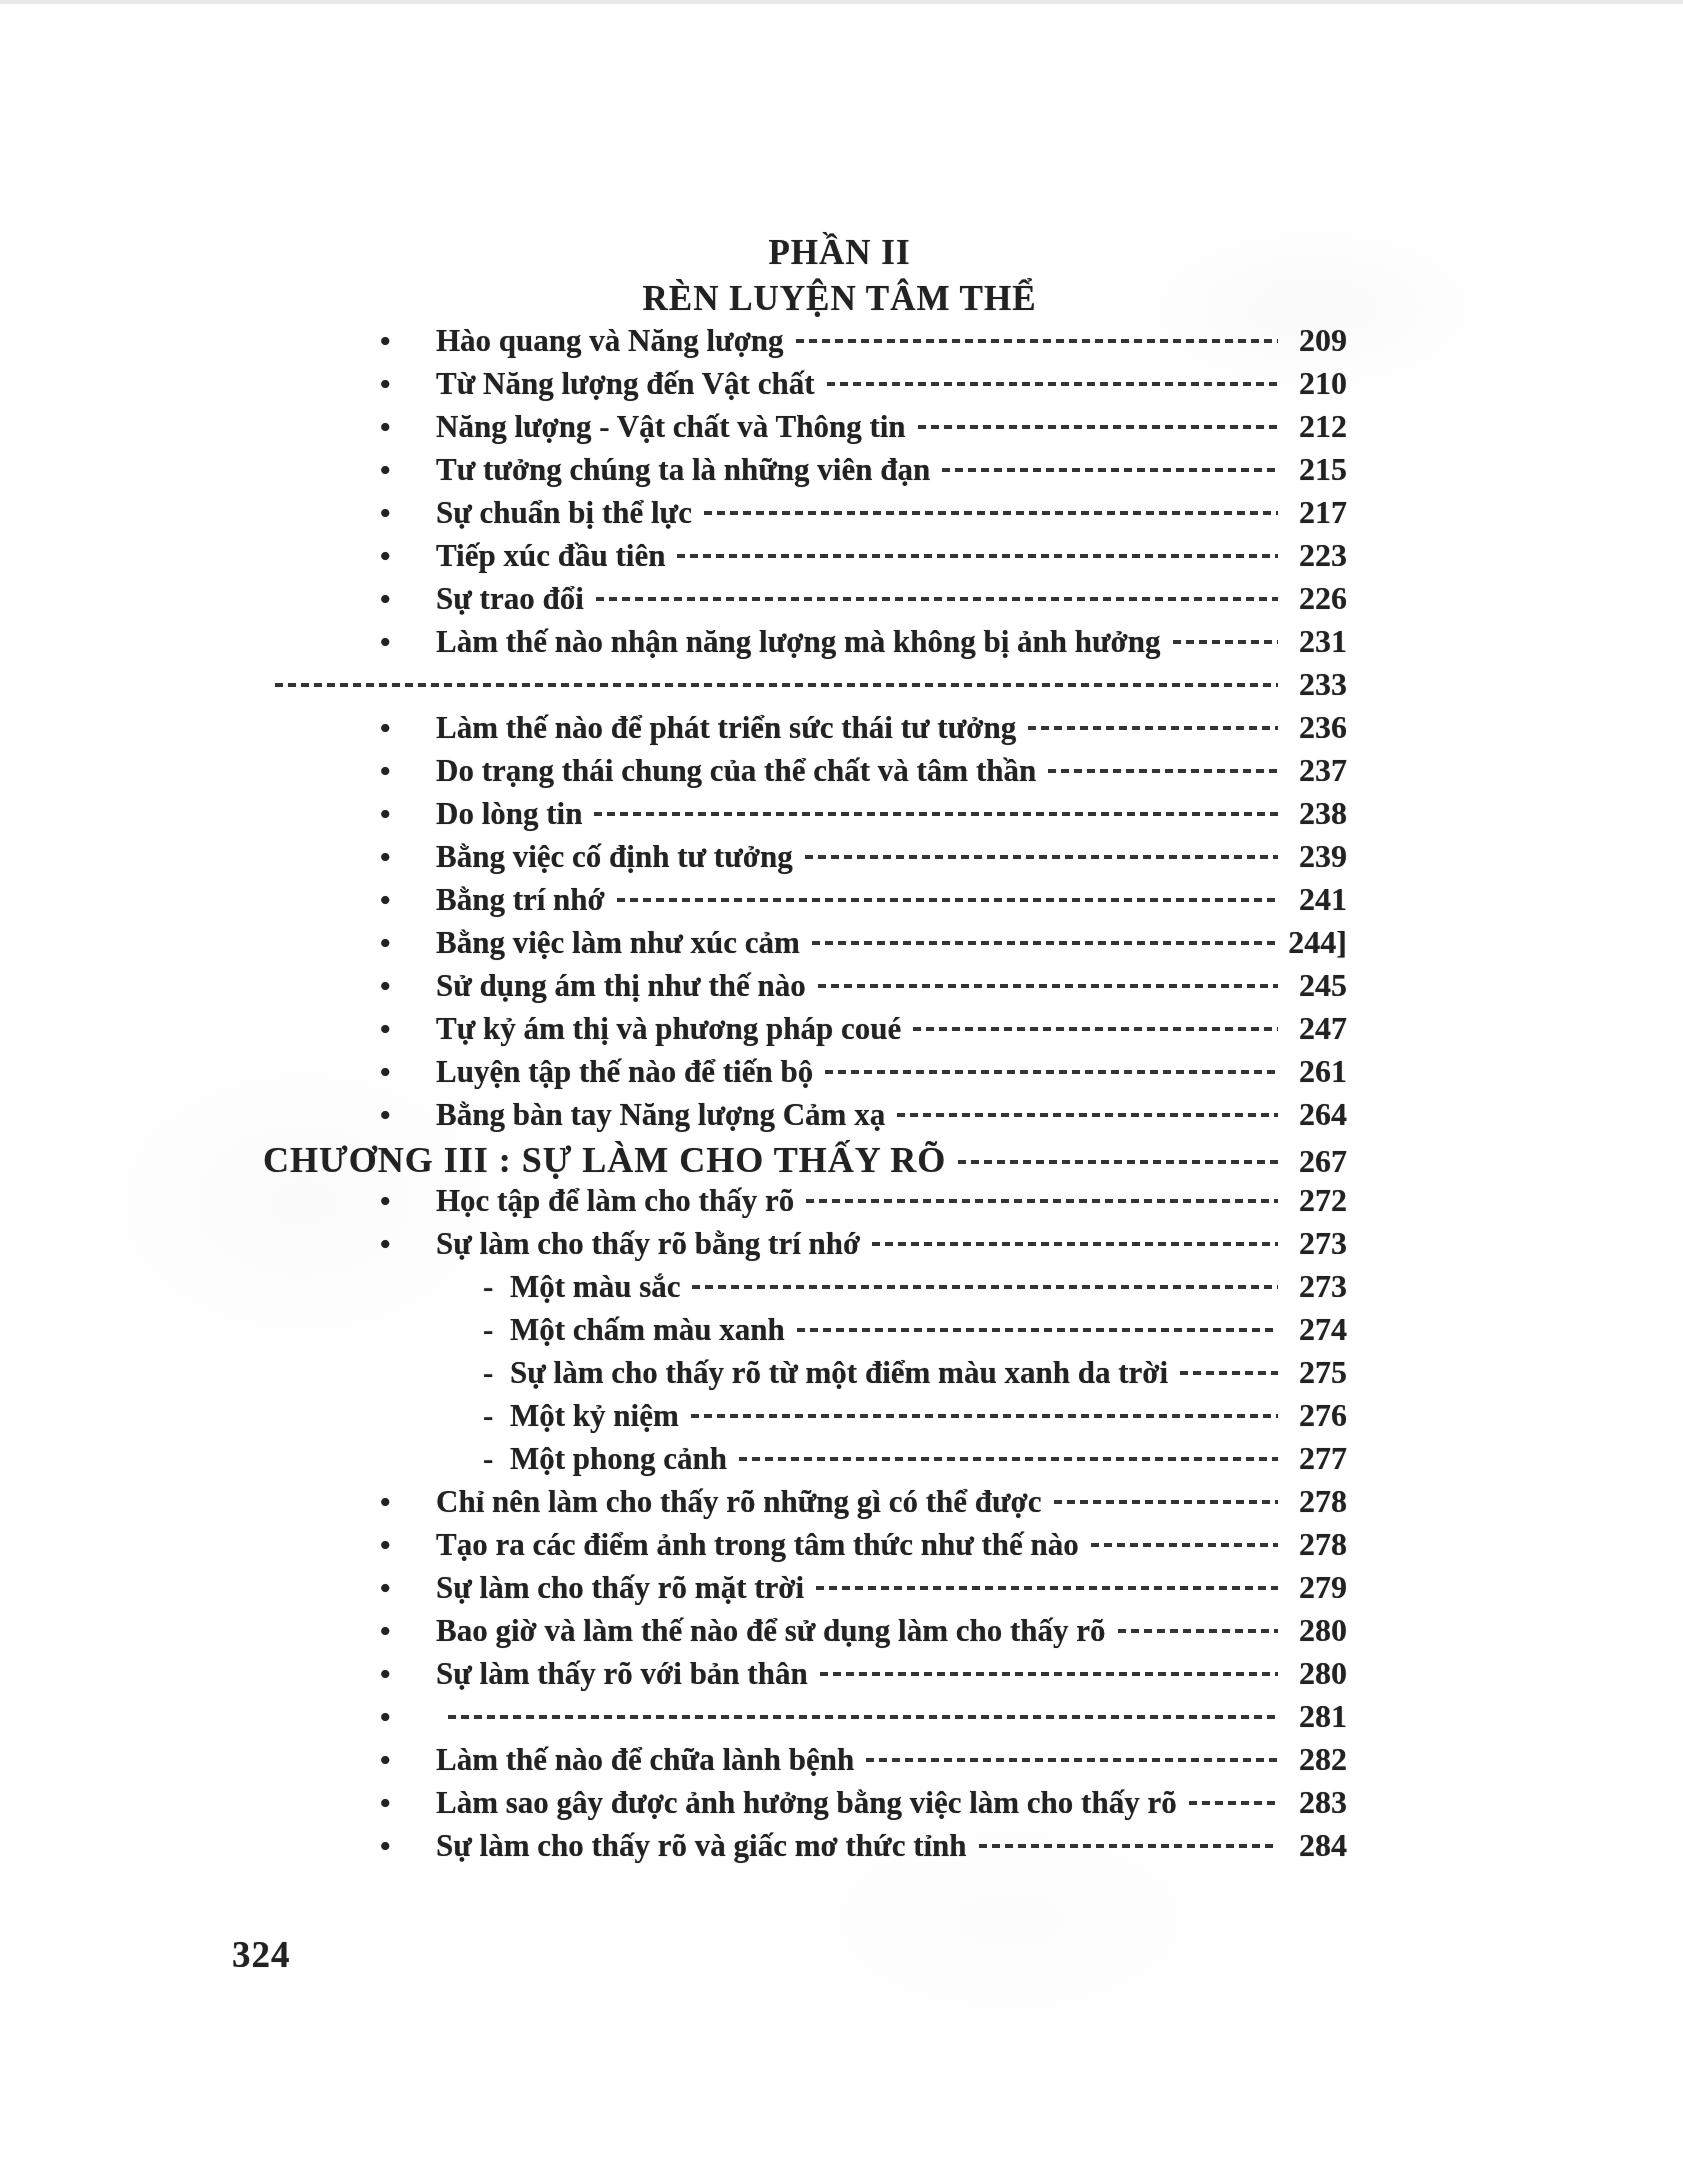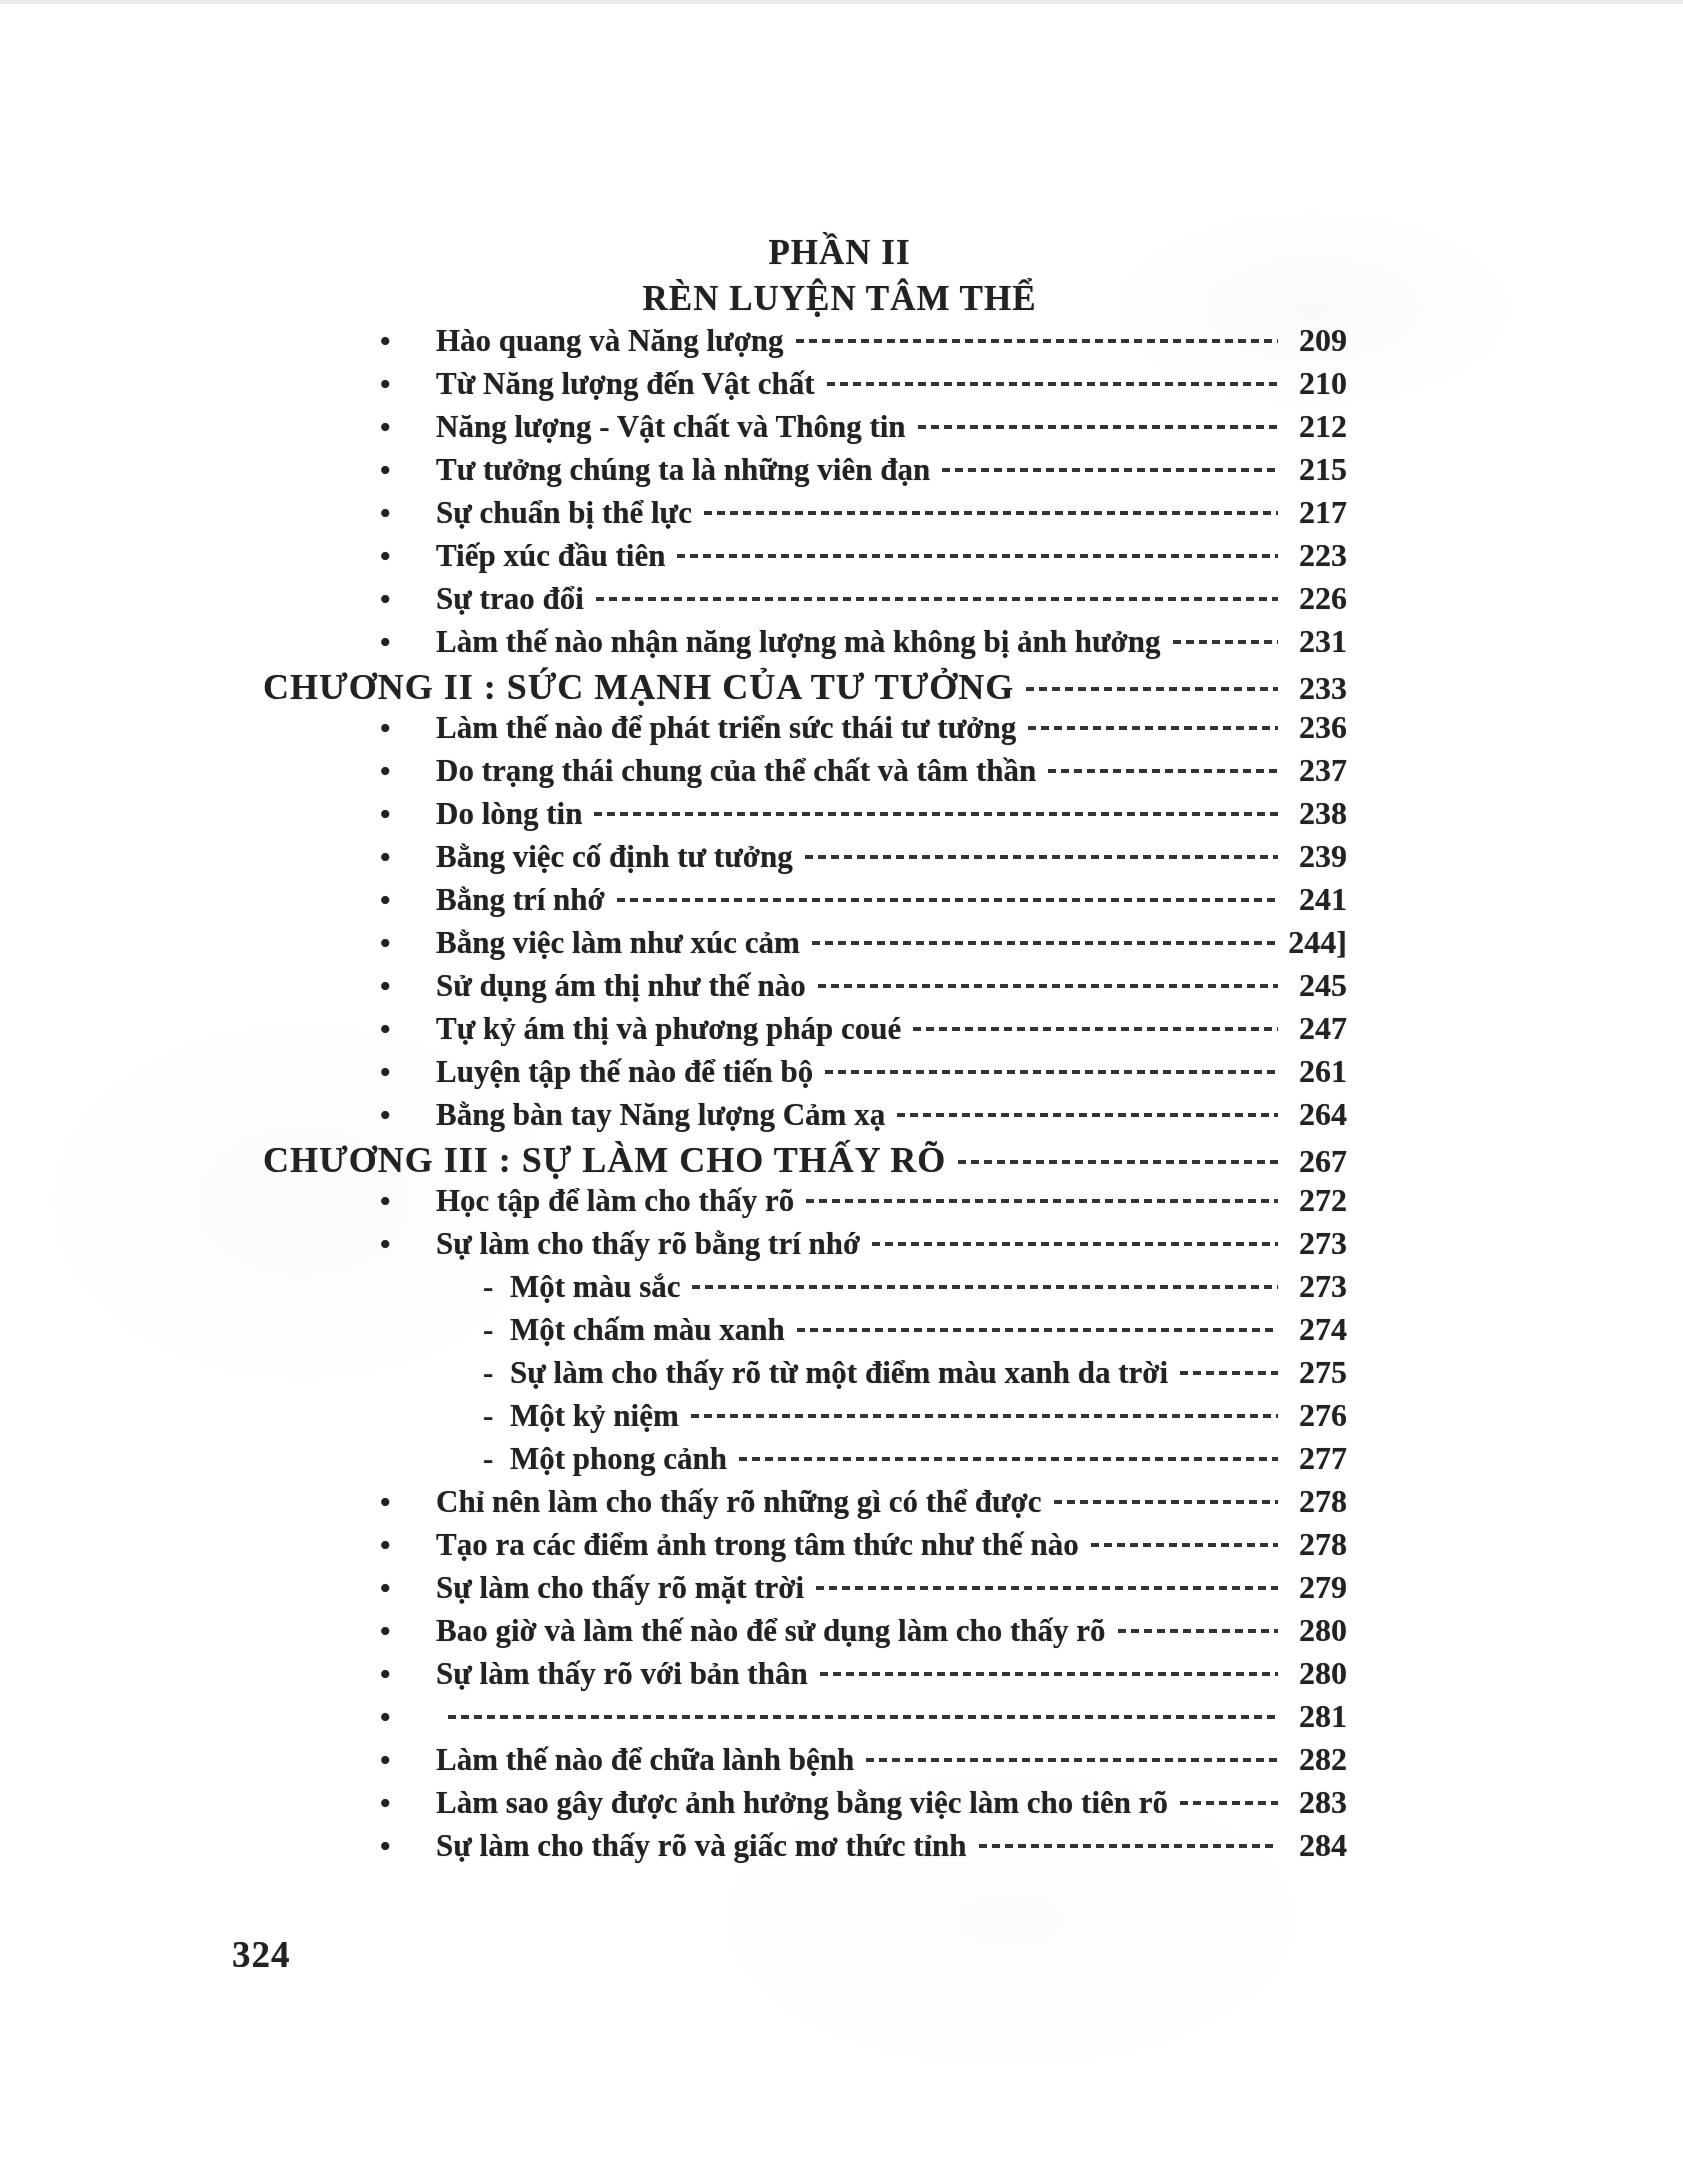--- a/index.html
+++ b/index.html
@@ -134,21 +134,20 @@
     <span class="pagenum">226</span>
   </div>
         <div class="row item">
     <span class="bullet">•</span>
     <span class="label">Làm thế nào nhận năng lượng mà không bị ảnh hưởng</span>
     <span class="leader"></span>
     <span class="pagenum">231</span>
   </div>
         <div class="row chapter">
 
-    <span class="label">CHƯƠNG II : SỨC MẠNH CỦA TƯ TƯỞNG</span>
     <span class="leader"></span>
     <span class="pagenum">233</span>
   </div>
         <div class="row item">
     <span class="bullet">•</span>
     <span class="label">Làm thế nào để phát triển sức thái tư tưởng</span>
     <span class="leader"></span>
     <span class="pagenum">236</span>
   </div>
         <div class="row item">
@@ -289,21 +288,21 @@
     <span class="pagenum">281</span>
   </div>
         <div class="row item">
     <span class="bullet">•</span>
     <span class="label">Làm thế nào để chữa lành bệnh</span>
     <span class="leader"></span>
     <span class="pagenum">282</span>
   </div>
         <div class="row item">
     <span class="bullet">•</span>
-    <span class="label">Làm sao gây được ảnh hưởng bằng việc làm cho tiên rõ</span>
+    <span class="label">Làm sao gây được ảnh hưởng bằng việc làm cho thấy rõ</span>
     <span class="leader"></span>
     <span class="pagenum">283</span>
   </div>
         <div class="row item">
     <span class="bullet">•</span>
     <span class="label">Sự làm cho thấy rõ và giấc mơ thức tỉnh</span>
     <span class="leader"></span>
     <span class="pagenum">284</span>
   </div>
       </div>

